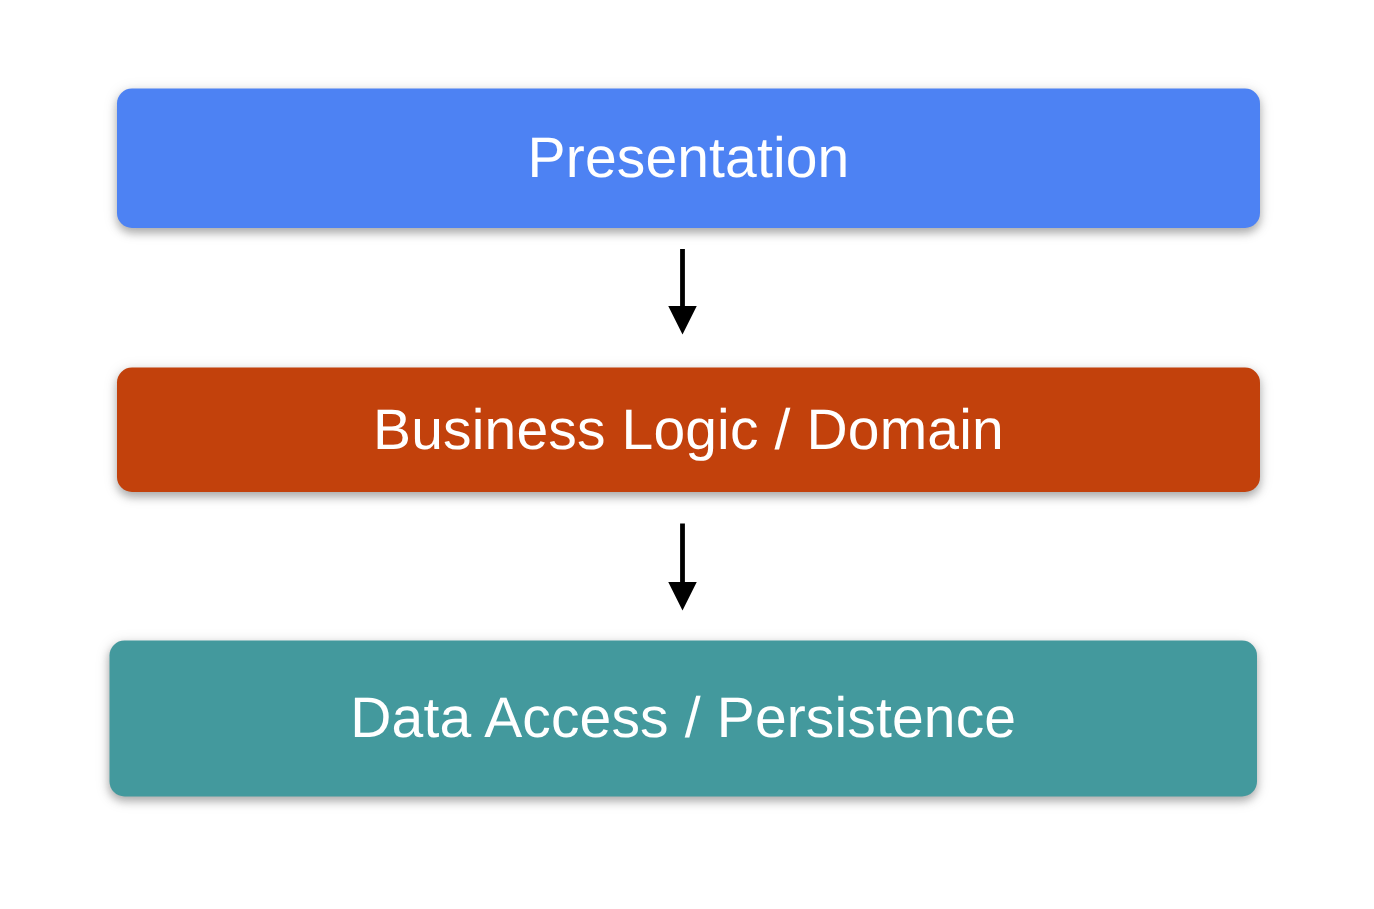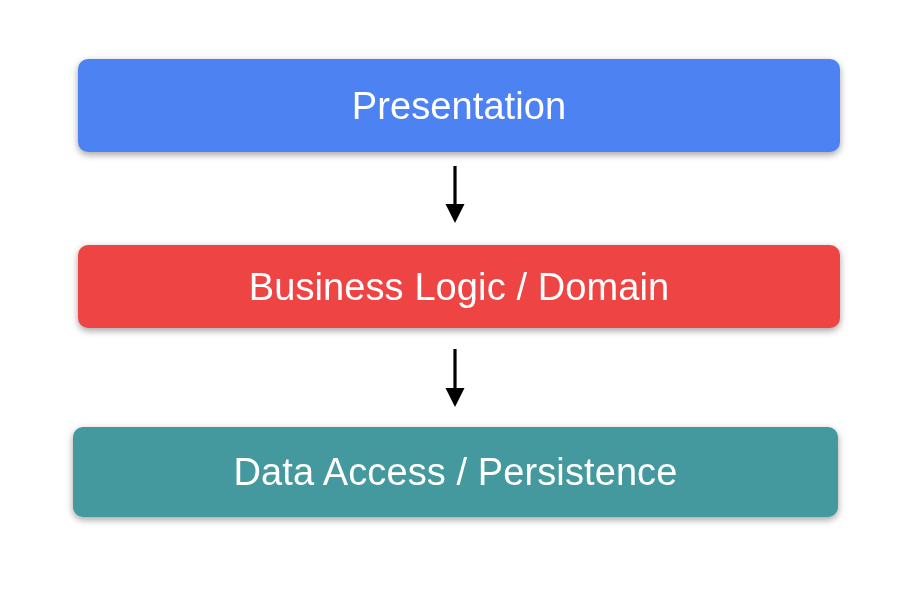--- a/index.html
+++ b/index.html
@@ -50,21 +50,21 @@
   #node-business-logic {
     left: 78px;
     top: 245px;
     width: 762px;
     height: 83px;
   }
   #node-data-access {
     left: 73px;
     top: 427px;
     width: 765px;
-    height: 90px;
+    height: 104px;
   }
   
   .connector {
     position: absolute;
     left: 425px;
     width: 60px;
     overflow: visible;
   }
   #connector-presentation-to-business {
     top: 163px;
@@ -84,21 +84,21 @@
     <span class="layer-label">Presentation</span>
   </div>
 
   <div class="connector" id="connector-presentation-to-business">
     <svg width="60" height="63" viewBox="0 0 60 63" xmlns="http://www.w3.org/2000/svg">
       <line x1="30" y1="3" x2="30" y2="46" stroke="#000000" stroke-width="3.2"></line>
       <polygon points="30,60 20.5,41 39.5,41" fill="#000000"></polygon>
     </svg>
   </div>
 
-  <div class="layer-box" id="node-business-logic" style="background-color:#ef4444;">
+  <div class="layer-box" id="node-business-logic" style="background-color:#c2410c;">
     <span class="layer-label">Business Logic / Domain</span>
   </div>
 
   <div class="connector" id="connector-business-to-data">
     <svg width="60" height="64" viewBox="0 0 60 64" xmlns="http://www.w3.org/2000/svg">
       <line x1="30" y1="3" x2="30" y2="47" stroke="#000000" stroke-width="3.2"></line>
       <polygon points="30,61 20.5,42 39.5,42" fill="#000000"></polygon>
     </svg>
   </div>
 

